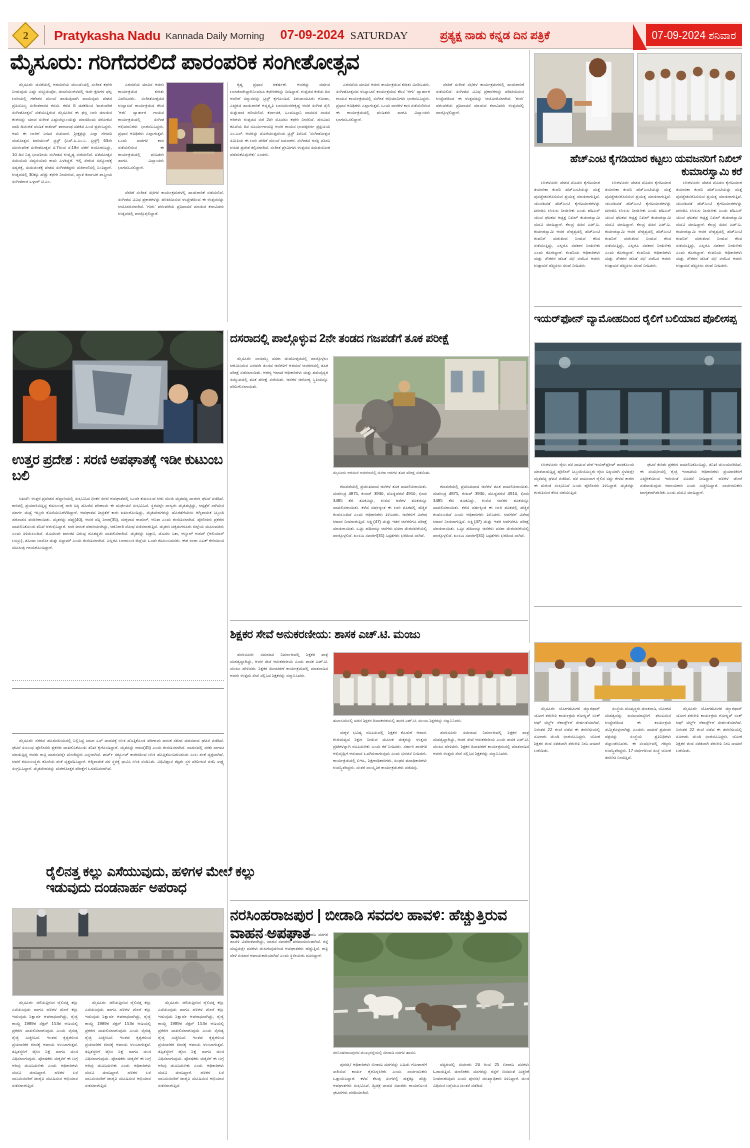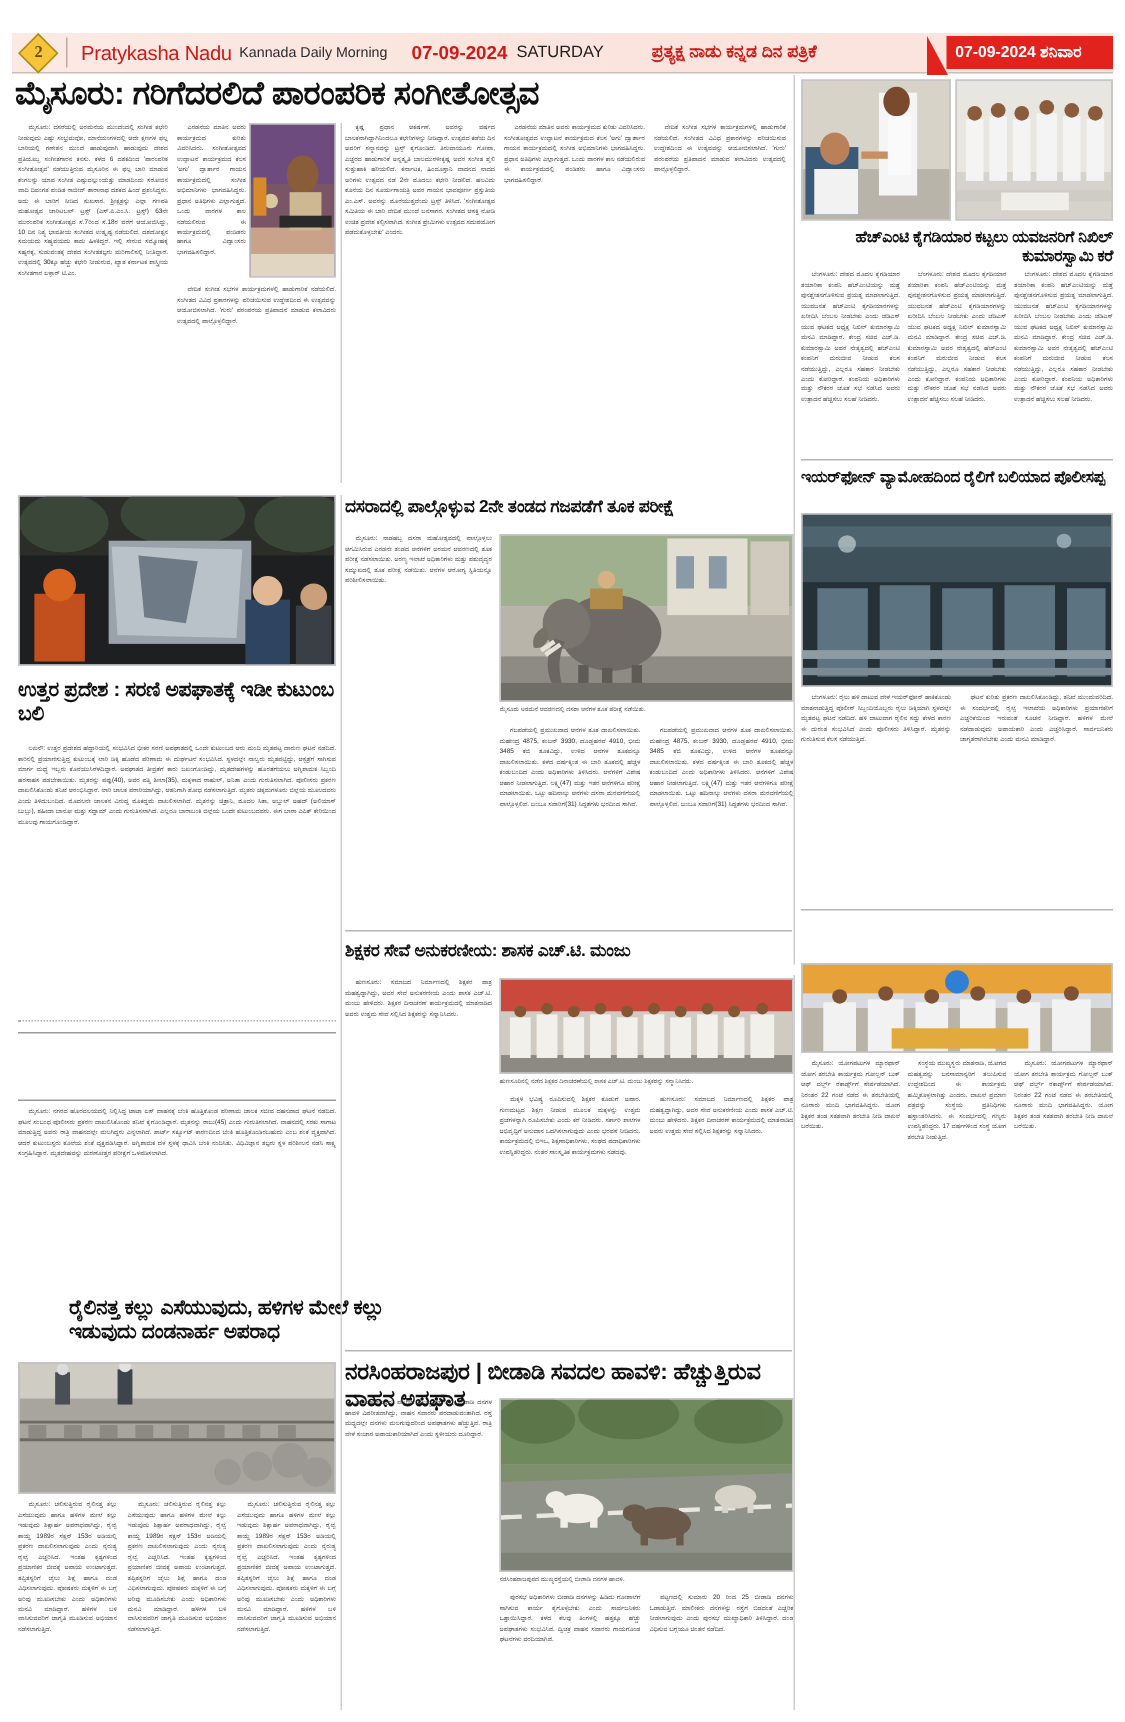--- a/index.html
+++ b/index.html
@@ -46,45 +46,45 @@
     transform: rotate(-45deg);
     font-size: 11px; font-weight: bold; color: #6b4d03;
     font-family: "Liberation Serif", serif;
     line-height: 1;
   }
   .mh-sep {
     width: 1px; height: 20px; background: #b9a9a3; margin: 0 9px 0 2px;
     flex: 0 0 auto;
   }
   .mh-title {
-    font-size: 13.5px; font-weight: normal; color: #cf1a17;
+    font-size: 13.5px; font-weight: bold; color: #cf1a17;
     letter-spacing: -0.2px;
     font-family: "Liberation Sans", sans-serif;
     white-space: nowrap;
   }
   .mh-sub {
     font-size: 9.5px; color: #2b2b2b; margin-left: 5px; white-space: nowrap;
   }
   .mh-date {
     font-size: 12.5px; font-weight: bold; color: #cf1a17; margin-left: 16px; white-space: nowrap;
   }
   .mh-day {
-    font-size: 11px; color: #222; margin-left: 6px; white-space: nowrap;
+    font-size: 11px; color: #222; margin-left: 6px; white-space: nowrap; font-family: Liberation Serif, serif;
   }
   .mh-kn {
     font-size: 11.5px; color: #cf1a17; font-weight: bold; margin-left: 32px; white-space: nowrap;
   }
   .mh-flag {
     margin-left: auto;
     height: 22px;
     background: #e2221d;
     color: #fff;
     display: flex; align-items: center;
-    padding: 0 21px 0 6px;
-    font-size: 10.5px; font-weight: bold;
+    padding: 0 6px 0 6px;
+    font-size: 10.5px; font-weight: normal;
     white-space: nowrap;
     position: relative;
   }
   .mh-flag::before {
     content: "";
     position: absolute; left: -13px; top: 0;
     width: 0; height: 0;
     border-style: solid;
     border-width: 26px 0 0 14px;
     border-color: transparent transparent transparent #e2221d;

